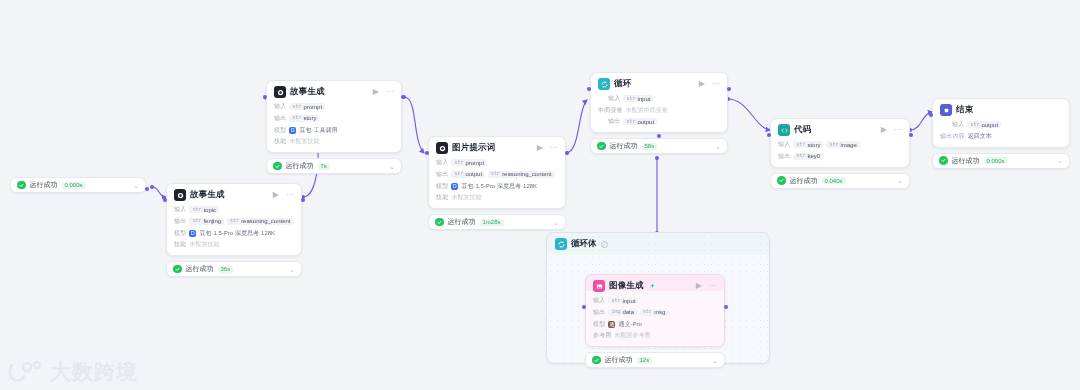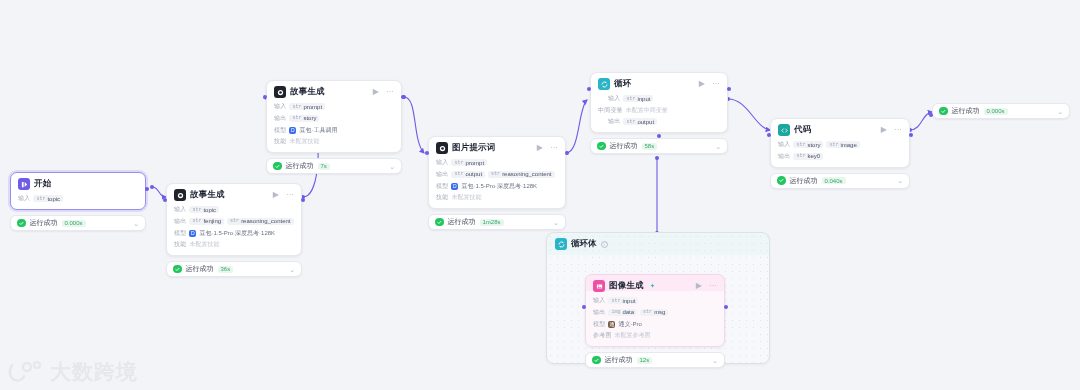--- a/index.html
+++ b/index.html
@@ -232,37 +232,20 @@
       <circle cx="728" cy="99" r="2"></circle>
       <circle cx="910" cy="130" r="2"></circle>
       <circle cx="657" cy="158" r="2"></circle>
       <circle cx="657" cy="233" r="2"></circle>
       <circle cx="548" cy="305" r="2"></circle>
       <circle cx="766" cy="305" r="2"></circle>
     </g>
   </svg>
 
   <div class="node selected" id="n-start" style="left:10px; top:172px;">
-    <div class="node-card">
-      <div class="node-head">
-        <span class="n-icon" style="background:#6c5ce7;">
-          <svg width="7" height="7" viewBox="0 0 8 8">
-              <path d="M1 1h2v6H1z M4.2 1.2 L7 4 L4.2 6.8z" fill="#fff"></path>
-            </svg>
-        </span>
-        <span class="n-title">开始</span>
-      </div>
-      <div class="row">
-        <span class="row-label">输入</span>
-        <span class="chip">
-            <span class="t">str</span>
-            <span>topic</span>
-          </span>
-      </div>
-    </div>
     <div class="status">
       <span class="check">
           <svg width="5" height="5" viewBox="0 0 8 8">
             <path d="M1.5 4 L3 5.6 L6.5 2" stroke="#fff" stroke-width="1.4" fill="none" stroke-linecap="round" stroke-linejoin="round"></path>
           </svg>
         </span>
       <span class="st-text">运行成功</span>
       <span class="st-time">0.000s</span>
       <span class="st-spacer"></span>
       <span class="caret">⌄</span>
@@ -530,20 +513,41 @@
       <span class="st-text">运行成功</span>
       <span class="st-time">0.040s</span>
       <span class="st-spacer"></span>
       <span class="caret">⌄</span>
     </div>
     <div class="port left"></div>
     <div class="port right"></div>
   </div>
 
   <div class="node" id="n-end" style="left:932px; top:98px; width:138px;">
+    <div class="node-card">
+      <div class="node-head">
+        <span class="n-icon" style="background:#5b5bd6;">
+          <svg width="7" height="7" viewBox="0 0 8 8">
+              <rect x="2" y="2" width="4" height="4" rx=".6" fill="#fff"></rect>
+            </svg>
+        </span>
+        <span class="n-title">结束</span>
+      </div>
+      <div class="row" style="padding-left:12px;">
+        <span class="row-label">输入</span>
+        <span class="chip">
+            <span class="t">str</span>
+            <span>output</span>
+          </span>
+      </div>
+      <div class="row">
+        <span class="row-label">输出内容</span>
+        <span class="plain">返回文本</span>
+      </div>
+    </div>
     <div class="status">
       <span class="check">
           <svg width="5" height="5" viewBox="0 0 8 8">
             <path d="M1.5 4 L3 5.6 L6.5 2" stroke="#fff" stroke-width="1.4" fill="none" stroke-linecap="round" stroke-linejoin="round"></path>
           </svg>
         </span>
       <span class="st-text">运行成功</span>
       <span class="st-time">0.000s</span>
       <span class="st-spacer"></span>
       <span class="caret">⌄</span>

